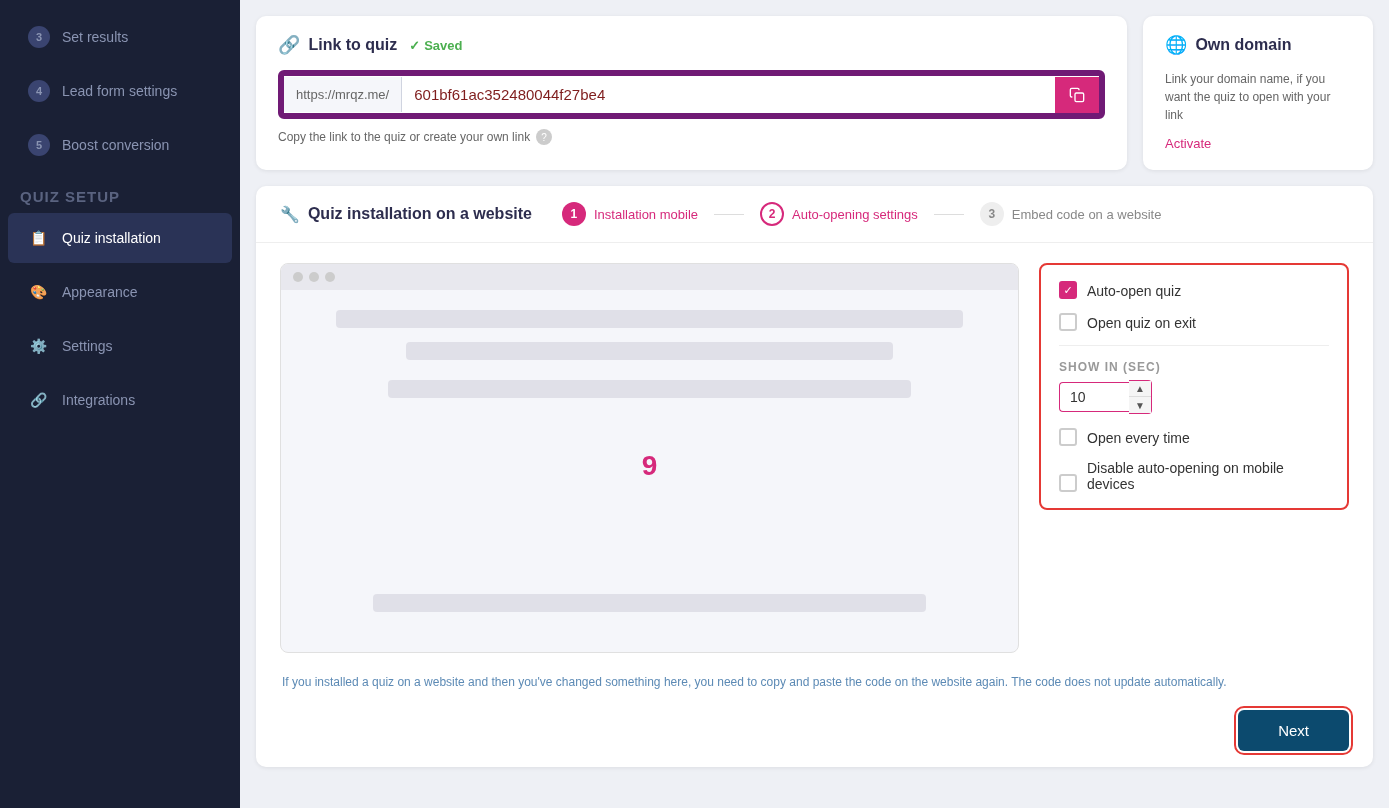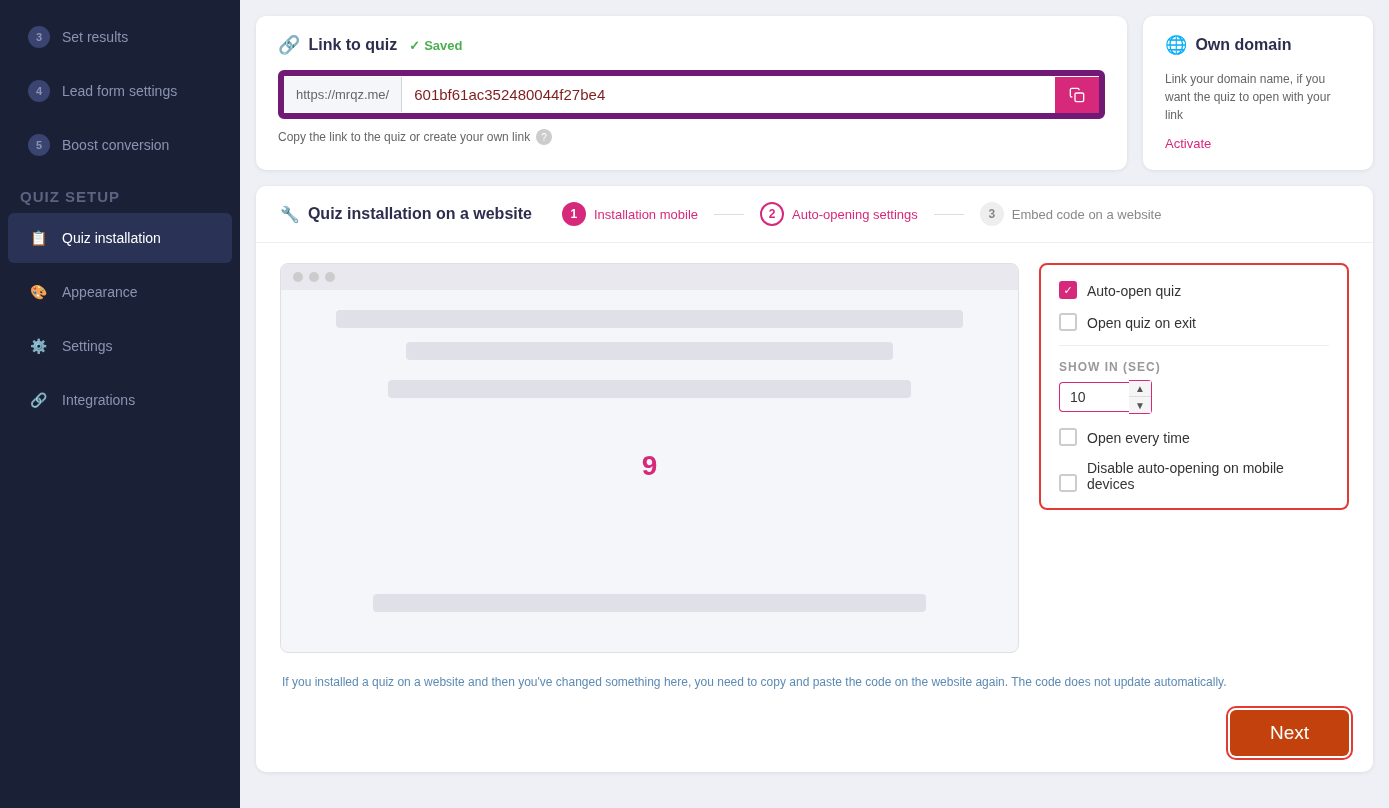--- a/index.html
+++ b/index.html
@@ -397,26 +397,26 @@
       padding: 0 2px;
     }
 
     
     .bottom-bar {
       display: flex;
       justify-content: flex-end;
       padding: 10px 24px 16px;
     }
     .next-btn {
-      background: #c2410c;
+      background: #0c4a6e;
       color: #fff;
       border: none;
       padding: 12px 40px;
       border-radius: 6px;
-      font-size: 19px;
+      font-size: 15px;
       font-weight: 500;
       cursor: pointer;
       outline: 2px solid #e53935;
       outline-offset: 2px;
     }
   </style>
 </head>
 <body>
 
 <div class="sidebar">

